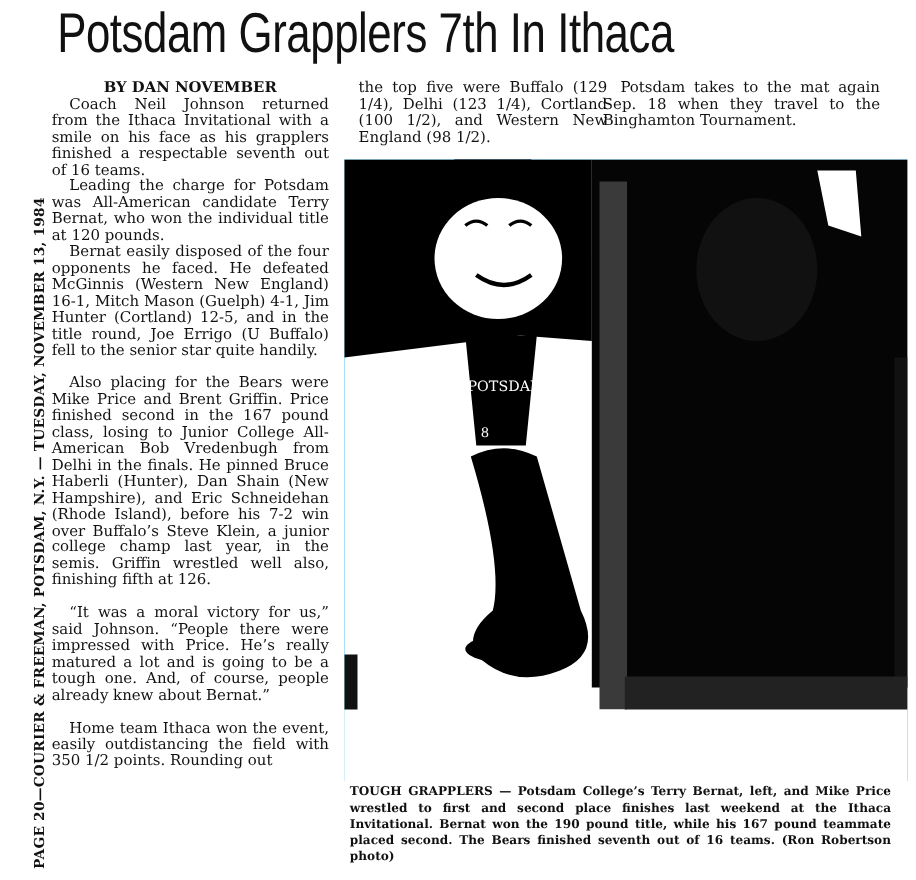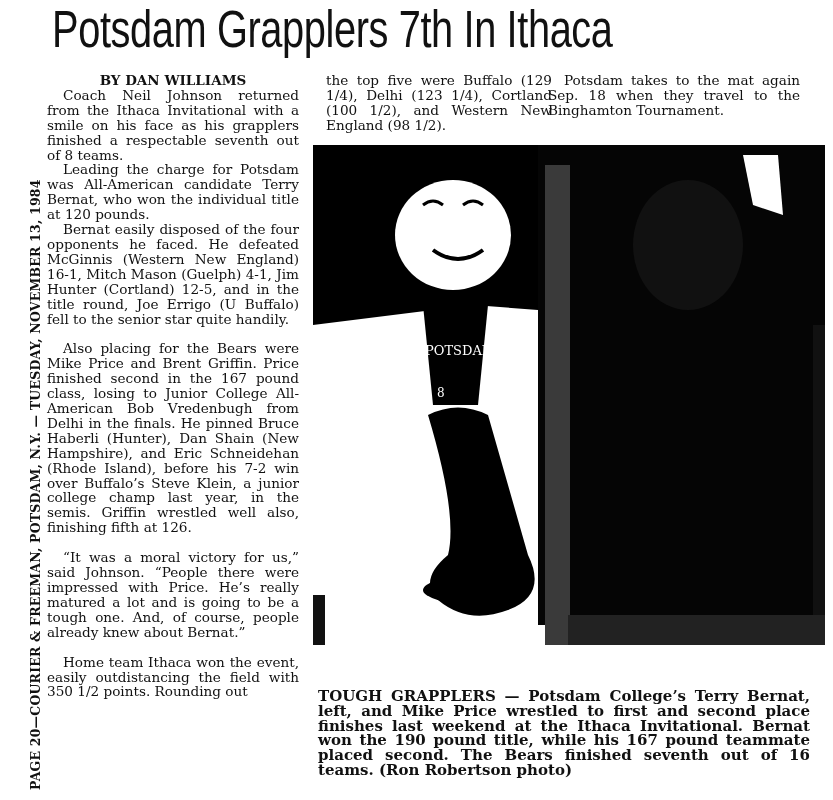--- a/index.html
+++ b/index.html
@@ -9,34 +9,34 @@
   .folio span { position:absolute; left:26px; top:650px; transform:rotate(-90deg); transform-origin:left top; white-space:nowrap; font-family:"DejaVu Serif", serif; font-size:12.5px; font-weight:bold; letter-spacing:0.2px; width:650px; text-align:left; }
   .col { position:absolute; font-size:13.6px; line-height:14.9px; text-align:justify; font-family:"DejaVu Serif", serif; }
   .col p { margin:0; text-indent:16px; }
   .col1 { left:47px; top:73px; width:252px; }
   .byline { text-align:center; font-weight:bold; text-indent:0 !important; font-size:13.5px; }
   .gap { height:15px; }
   .col2 { left:312px; top:73px; width:226px;margin-left:14px; }
   .col2 p { text-indent:0; }
   .col3 { left:548px; top:73px; width:252px; }
   .photo { position:absolute; left:313px; top:145px; width:512px; height:565px; background:#0ea5e9; }
-  .caption { position:absolute; left:318px; top:689px; width:492px; font-family:"DejaVu Serif", serif; font-weight:bold; font-size:15px; line-height:14.8px; text-align:justify; }
+  .caption { position:absolute; left:318px; top:713px; width:492px; font-family:"DejaVu Serif", serif; font-weight:bold; font-size:11px; line-height:14.8px; text-align:justify; }
 </style>
 </head>
 <body>
 
 <div class="headline">Potsdam Grapplers 7th In Ithaca</div>
 
 <div class="folio">
   <span>PAGE 20—COURIER &amp; FREEMAN, POTSDAM, N.Y. — TUESDAY, NOVEMBER 13, 1984</span>
 </div>
 
 <div class="col col1">
-  <p class="byline">BY DAN WILLIAMS</p>
-  <p>Coach Neil Johnson returned from the Ithaca Invitational with a smile on his face as his grapplers finished a respectable seventh out of 8 teams.</p>
+  <p class="byline">BY DAN NOVEMBER</p>
+  <p>Coach Neil Johnson returned from the Ithaca Invitational with a smile on his face as his grapplers finished a respectable seventh out of 16 teams.</p>
   <p>Leading the charge for Potsdam was All-American candidate Terry Bernat, who won the individual title at 120 pounds.</p>
   <p>Bernat easily disposed of the four opponents he faced. He defeated McGinnis (Western New England) 16-1, Mitch Mason (Guelph) 4-1, Jim Hunter (Cortland) 12-5, and in the title round, Joe Errigo (U Buffalo) fell to the senior star quite handily.</p>
   <div class="gap"></div>
   <p>Also placing for the Bears were Mike Price and Brent Griffin. Price finished second in the 167 pound class, losing to Junior College All-American Bob Vredenbugh from Delhi in the finals. He pinned Bruce Haberli (Hunter), Dan Shain (New Hampshire), and Eric Schneidehan (Rhode Island), before his 7-2 win over Buffalo’s Steve Klein, a junior college champ last year, in the semis. Griffin wrestled well also, finishing fifth at 126.</p>
   <div class="gap"></div>
   <p>“It was a moral victory for us,” said Johnson. “People there were impressed with Price. He’s really matured a lot and is going to be a tough one. And, of course, people already knew about Bernat.”</p>
   <div class="gap"></div>
   <p>Home team Ithaca won the event, easily outdistancing the field with 350 1/2 points. Rounding out</p>
 </div>
 

